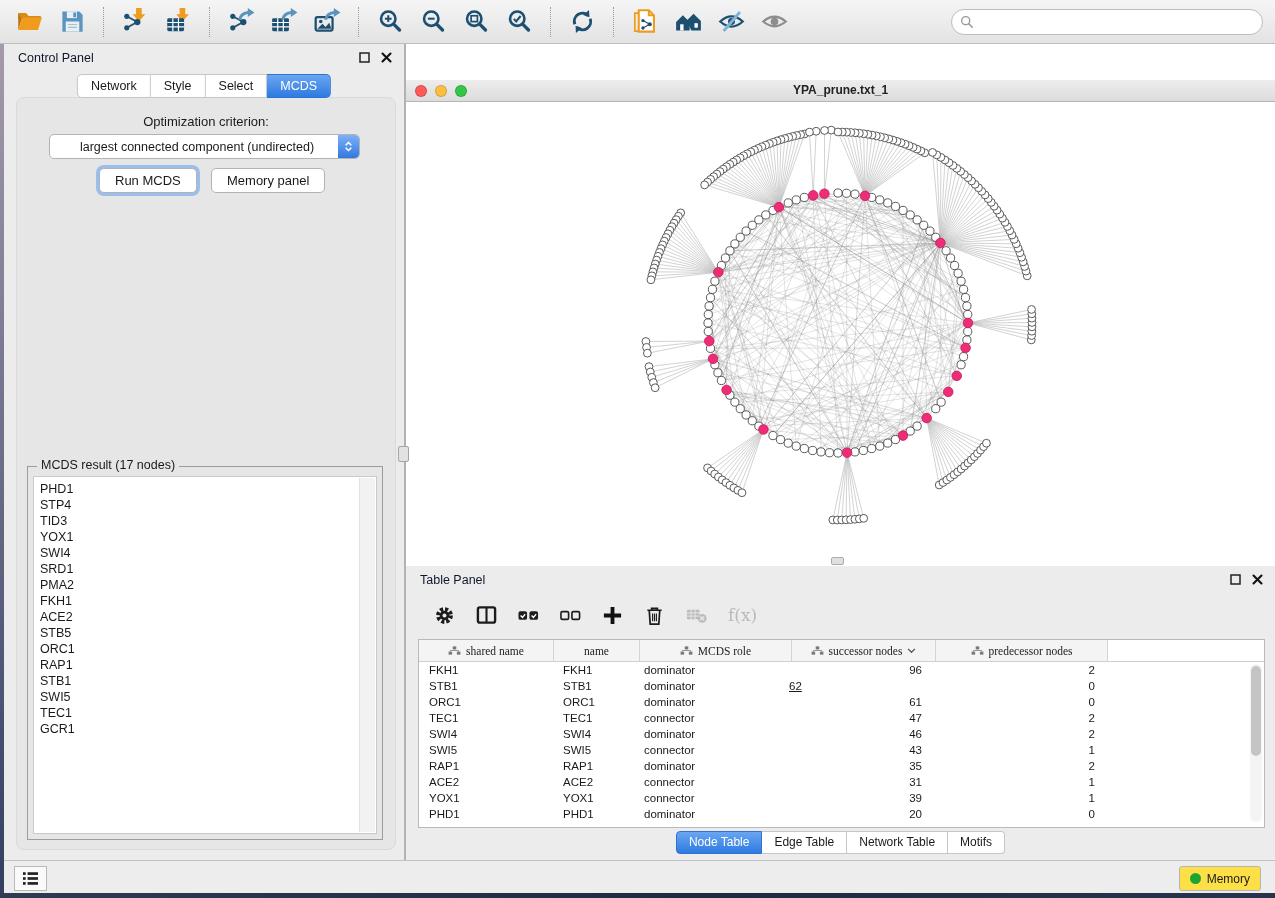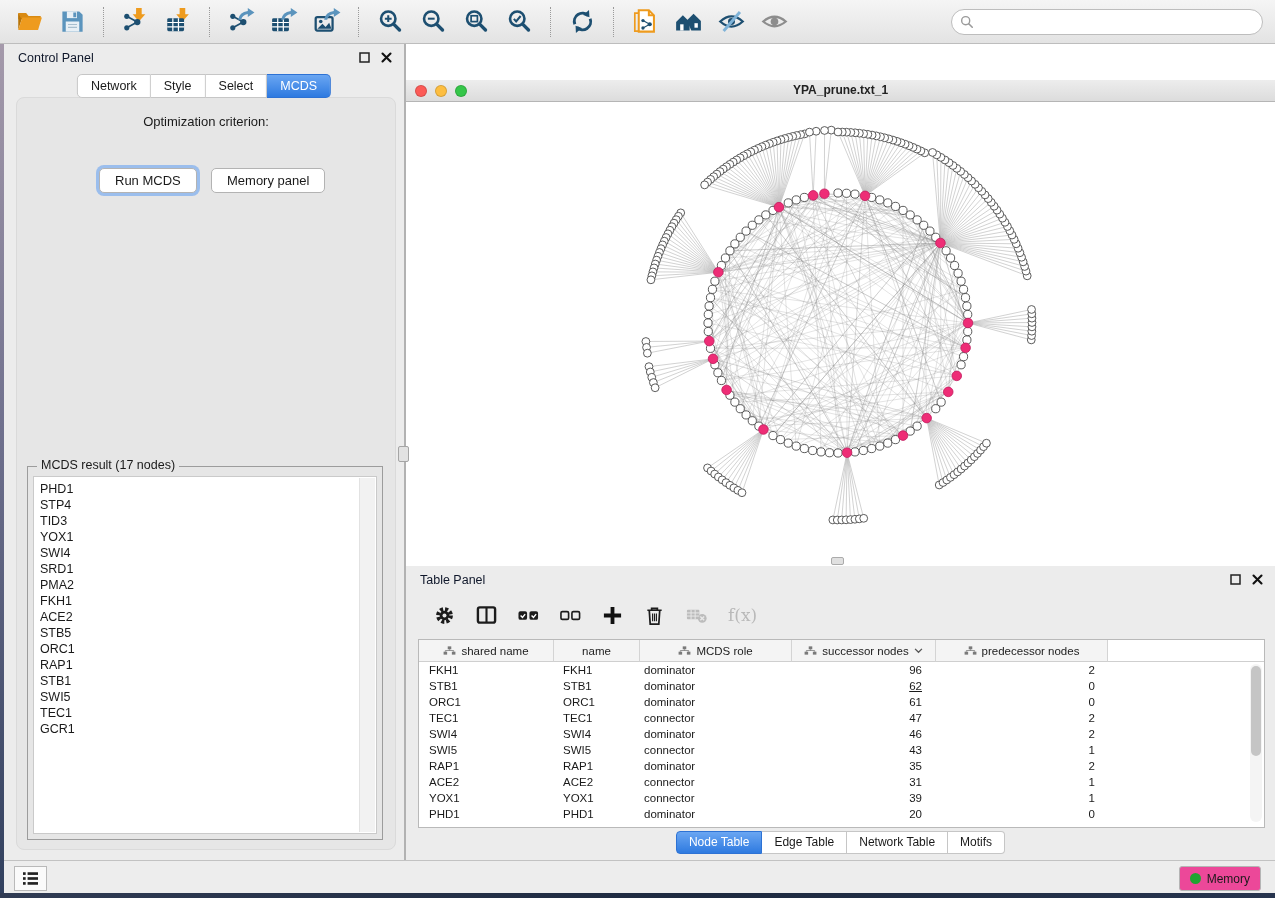--- a/index.html
+++ b/index.html
@@ -69,39 +69,39 @@
   #graph{position:absolute;left:0;top:21px;}
 
   
   #table-panel{left:406px;top:566px;width:869px;height:294px;background:#ececec;}
   #tp-toolbar{position:absolute;top:28px;left:12px;right:12px;height:42px;display:flex;align-items:center;
       padding-left:16px;gap:21px;}
   .tp-icon{display:flex;align-items:center;justify-content:center;}
   .tp-icon svg{width:21px;height:21px;}
   #fx-btn{font-family:"DejaVu Serif","Liberation Serif",serif;font-size:17px;color:#b9b9b9;}
   #table-wrap{position:absolute;left:12px;right:10px;top:73px;bottom:32px;background:#fff;border:1px solid #b9b9b9;overflow:hidden;}
-  #t-head{display:flex;height:22px;}
+  #t-head{display:flex;height:22px;font-family:Liberation Serif, serif;}
   .t-h{display:flex;align-items:center;justify-content:center;gap:5px;background:#f4f4f4;
       border-right:1px solid #d4d4d4;border-bottom:1px solid #cfcfcf;font-size:11.5px;color:#222;flex:none;}
   #t-head .t-fill{flex:1;border-bottom:1px solid #cfcfcf;background:#fff;}
   .t-row{display:flex;height:16px;align-items:center;font-size:11.5px;flex:none;}
   .t-c{flex:none;overflow:hidden;white-space:nowrap;}
   #t-scroll{position:absolute;right:2px;top:24px;bottom:5px;width:12px;background:#f4f4f4;border-radius:6px;}
   #t-thumb{position:absolute;left:1px;right:1px;top:2px;height:90px;background:#c5c5c5;border-radius:5px;}
   #tp-tabs{position:absolute;bottom:6px;left:0;right:0;display:flex;justify-content:center;}
   .tp-tab{height:21px;line-height:21px;padding:0 12px;font-size:12px;}
   .tp-tab.seg-tab:first-child{border-radius:4px 0 0 4px;}
   .tp-tab.seg-tab:last-child{border-radius:0 4px 4px 0;}
 
   
   #status-bar{left:4px;top:860px;width:1271px;height:33px;background:#ededed;border-top:1px solid #c2c2c2;}
   #menu-btn{position:absolute;left:10px;top:5px;width:31px;height:23px;background:#fafafa;border:1px solid #b9b9b9;
       display:flex;align-items:center;justify-content:center;}
   #menu-btn svg{width:17px;height:15px;}
-  #memory-btn{position:absolute;right:14px;top:5px;height:23px;background:#ec4899;border:1px solid #b5b5b5;border-radius:3px;
+  #memory-btn{position:absolute;right:14px;top:5px;height:23px;background:#fde047;border:1px solid #b5b5b5;border-radius:3px;
       display:flex;align-items:center;gap:6px;padding:0 10px;font-size:12px;}
   #memory-dot{width:11px;height:11px;border-radius:50%;}
 </style>
 </head>
 <body>
 
 <div id="strip-left" class="abs"></div>
 
 <div id="toolbar" class="abs">
   <div id="tb-icons">
@@ -279,20 +279,29 @@
     </span>
   </div>
   <div id="cp-tabs">
       <div class="seg-tab">Network</div>
       <div class="seg-tab">Style</div>
       <div class="seg-tab">Select</div>
       <div class="seg-tab active">MCDS</div>
     </div>
   <div id="cp-body" class="abs">
     <div id="criterion-label" class="abs">Optimization criterion:</div>
+    <div id="criterion-select" class="abs">
+      <span class="sel-txt">largest connected component (undirected)</span>
+      <span class="sel-cap">
+        <svg viewBox="0 0 16 16" width="13" height="13">
+          <path d="M4.5 6.5 8 3l3.5 3.5" fill="none" stroke="#fff" stroke-width="1.8"></path>
+          <path d="M4.5 9.5 8 13l3.5-3.5" fill="none" stroke="#fff" stroke-width="1.8"></path>
+        </svg>
+      </span>
+    </div>
     <div id="run-btn" class="cp-btn abs">Run MCDS</div>
     <div id="close-btn" class="cp-btn abs">Memory panel</div>
     <div id="groupbox" class="abs">
       <span class="legend">MCDS result (17 nodes)</span>
       <div id="mcds-list">
         <div class="list-item">PHD1</div>
           <div class="list-item">STP4</div>
           <div class="list-item">TID3</div>
           <div class="list-item">YOX1</div>
           <div class="list-item">SWI4</div>
@@ -1139,21 +1148,21 @@
           <div class="t-c" style="width: 134px; padding-left: 10px; box-sizing: border-box;">FKH1</div>
           <div class="t-c" style="width: 85px; padding-left: 10px; box-sizing: border-box;">FKH1</div>
           <div class="t-c" style="width: 151px; padding-left: 6px; box-sizing: border-box;">dominator</div>
           <div class="t-c" style="width: 143px; text-align: right; padding-right: 10px; box-sizing: border-box;">96</div>
           <div class="t-c" style="width: 171px; text-align: right; padding-right: 8px; box-sizing: border-box;">2</div>
         </div>
         <div class="t-row">
           <div class="t-c" style="width: 134px; padding-left: 10px; box-sizing: border-box;">STB1</div>
           <div class="t-c" style="width: 85px; padding-left: 10px; box-sizing: border-box;">STB1</div>
           <div class="t-c" style="width: 151px; padding-left: 6px; box-sizing: border-box;">dominator</div>
-          <div class="t-c" style="width: 143px; text-align: right; padding-right: 10px; box-sizing: border-box; text-decoration: underline;">62</div>
+          <div class="t-c" style="width: 143px; text-align: left; padding-right: 10px; box-sizing: border-box; text-decoration: underline;">62</div>
           <div class="t-c" style="width: 171px; text-align: right; padding-right: 8px; box-sizing: border-box;">0</div>
         </div>
         <div class="t-row">
           <div class="t-c" style="width: 134px; padding-left: 10px; box-sizing: border-box;">ORC1</div>
           <div class="t-c" style="width: 85px; padding-left: 10px; box-sizing: border-box;">ORC1</div>
           <div class="t-c" style="width: 151px; padding-left: 6px; box-sizing: border-box;">dominator</div>
           <div class="t-c" style="width: 143px; text-align: right; padding-right: 10px; box-sizing: border-box;">61</div>
           <div class="t-c" style="width: 171px; text-align: right; padding-right: 8px; box-sizing: border-box;">0</div>
         </div>
         <div class="t-row">

